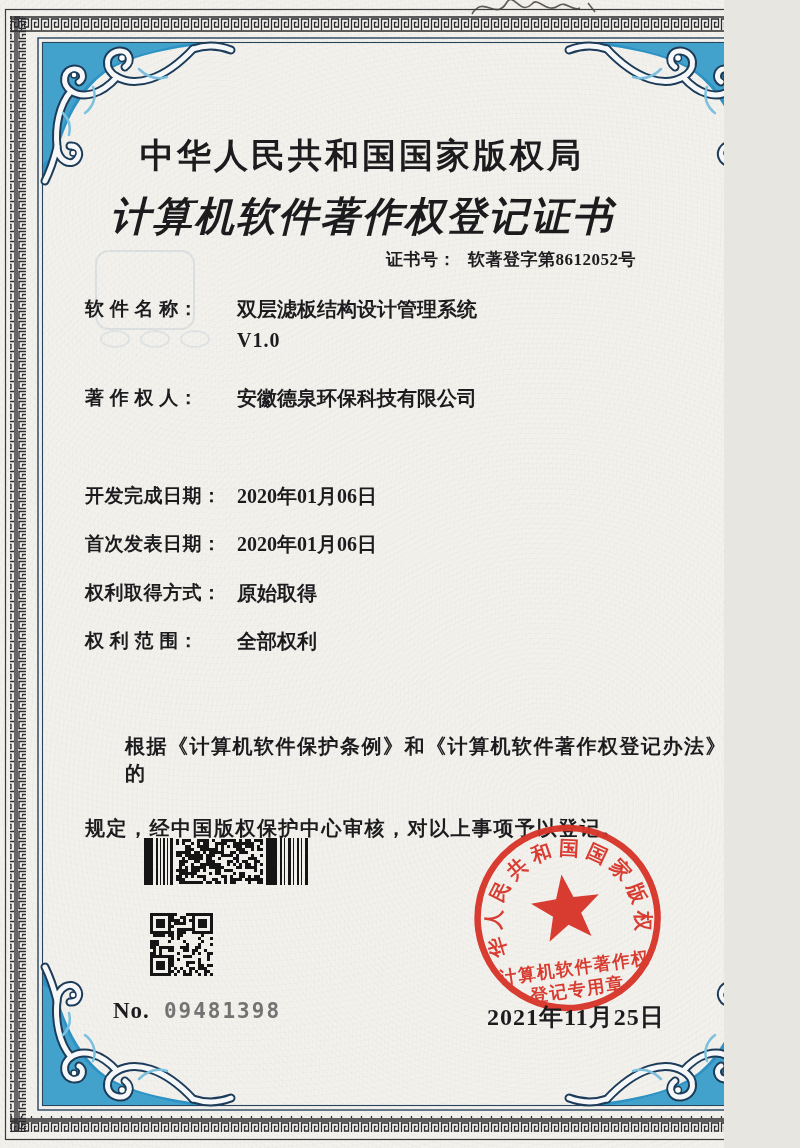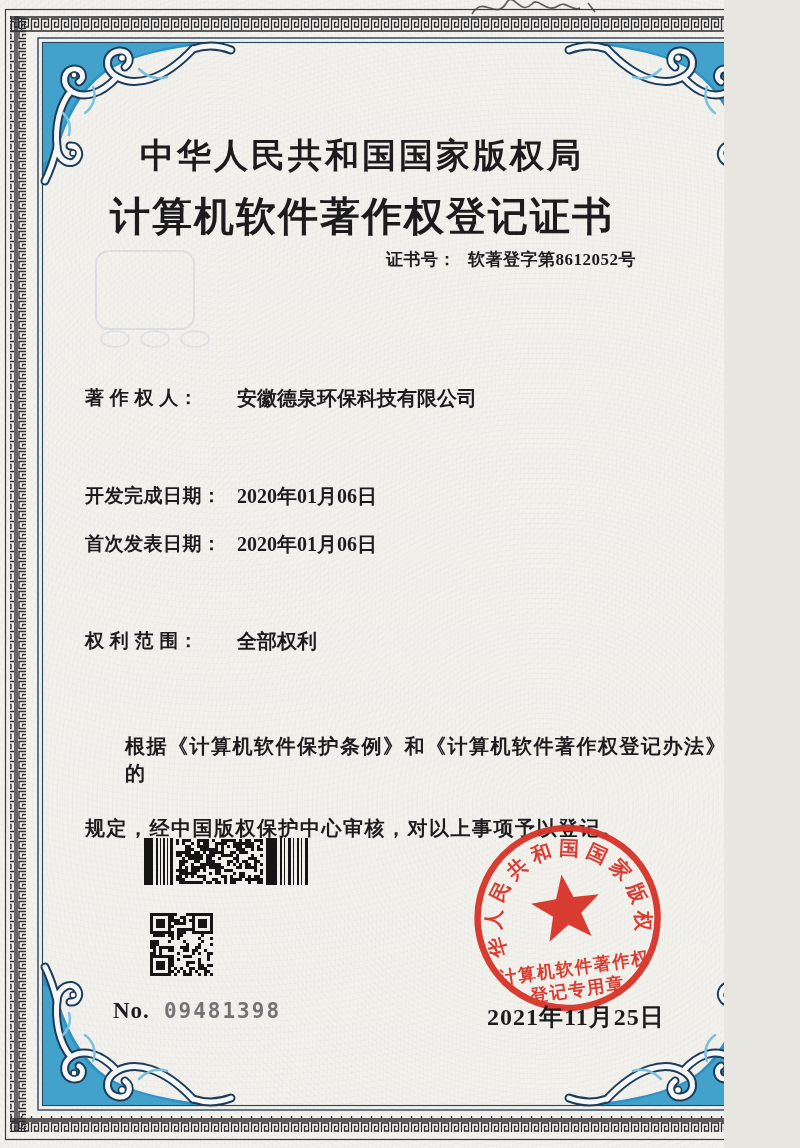--- a/index.html
+++ b/index.html
@@ -18,21 +18,21 @@
   }
   .border-art { position:absolute; inset:0; z-index:1; pointer-events:none; }
   .content { position:absolute; inset:0; z-index:2; }
 
   .authority {
     position:absolute; top:133px; left:0; width:100%;
     text-align:center; font-size:34px; font-weight:700; letter-spacing:3px;
   }
   .cert-title {
     position:absolute; top:189px; left:0; width:100%;
-    text-align:center; font-size:40px; font-weight:700; letter-spacing:2px;
+    text-align:center; font-size:40px; font-weight:700; letter-spacing:2px;font-style:italic;
   }
   .cert-no-line {
     position:absolute; top:248px; right:88px;
     font-size:17px; font-weight:700; letter-spacing:.5px;
   }
   .cert-no-line .lbl { margin-right:12px; }
 
   .field-row { position:absolute; left:85px; font-weight:700; }
   .field-row .f-label { display:inline-block; width:148px; font-size:19px; letter-spacing:.5px; }
   .field-row .f-value { display:inline-block; font-size:20px; vertical-align:top; }
@@ -132,36 +132,47 @@
     <div class="ghost-stamp"></div>
     <div class="ghost-dots"><i></i><i></i><i></i></div>
 
     <div class="authority">中华人民共和国国家版权局</div>
     <div class="cert-title">计算机软件著作权登记证书</div>
 
     <div class="cert-no-line">
       <span class="lbl">证书号：</span><span>软著登字第8612052号</span>
     </div>
 
+    <div class="field-row" style="top:296px">
+      <span class="f-label">软 件 名 称：</span>
+      <span class="f-value">
+        <span>双层滤板结构设计管理系统</span>
+        <span class="v2">V1.0</span>
+      </span>
+    </div>
 
     <div class="field-row" style="top:385px">
       <span class="f-label">著 作 权 人：</span>
       <span class="f-value">安徽德泉环保科技有限公司</span>
     </div>
 
     <div class="field-row" style="top:483px">
       <span class="f-label">开发完成日期：</span>
       <span class="f-value">2020年01月06日</span>
     </div>
 
     <div class="field-row" style="top:531px">
       <span class="f-label">首次发表日期：</span>
       <span class="f-value">2020年01月06日</span>
     </div>
 
+    <div class="field-row" style="top:580px">
+      <span class="f-label">权利取得方式：</span>
+      <span class="f-value">原始取得</span>
+    </div>
 
     <div class="field-row" style="top:628px">
       <span class="f-label">权 利 范 围：</span>
       <span class="f-value">全部权利</span>
     </div>
 
 
     <div class="statement" style="top:733px">
       <div class="ln1">根据《计算机软件保护条例》和《计算机软件著作权登记办法》的</div>
       <div class="ln2">规定，经中国版权保护中心审核，对以上事项予以登记。</div>

